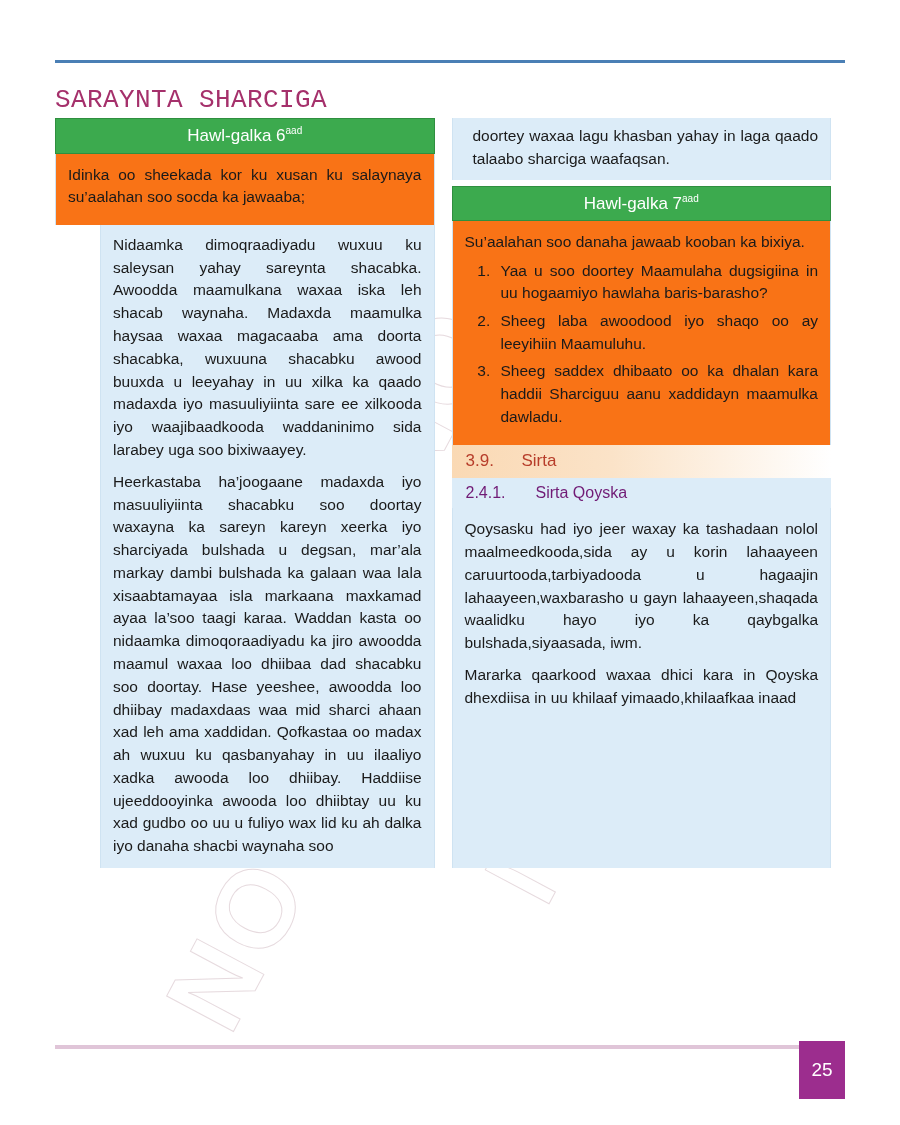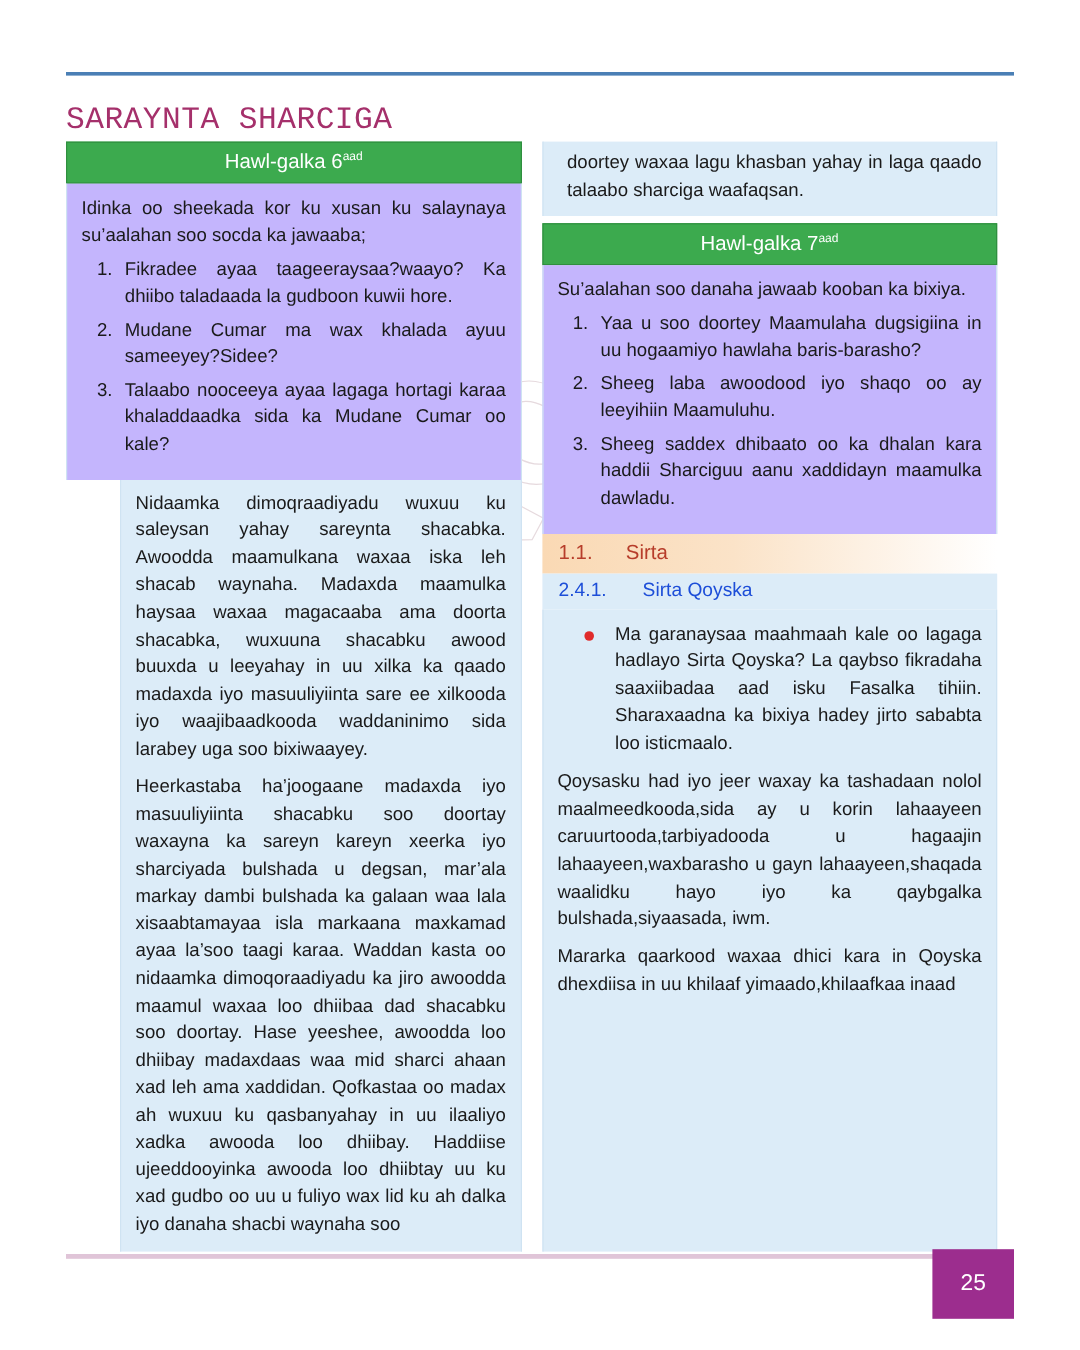--- a/index.html
+++ b/index.html
@@ -95,21 +95,21 @@
     padding: 6px 0 7px 0;
     border: 1px solid #2f8f3f;
     box-sizing: border-box;
   }
   .activity-header sup {
     font-size: 10px;
     vertical-align: super;
   }
 
   .pink-box {
-    background: #c4b5fd;
+    background: #f97316;
     padding: 10px 12px 12px 12px;
     box-sizing: border-box;
     border-left: 1px solid #cfe3f2;
     border-right: 1px solid #cfe3f2;
   }
   .pink-box p {
     margin: 0 0 4px 0;
     font-size: 15.5px;
     line-height: 1.46;
     text-align: justify;
@@ -148,21 +148,21 @@
     font-size: 17px;
     padding: 6px 0 7px 14px;
     box-sizing: border-box;
     display: flex;
     gap: 22px;
   }
   .sec-h2 .num { min-width: 34px; }
 
   .sec-h3 {
     background: #dcecf8;
-    color: #1d4ed8;
+    color: #701a75;
     font-size: 16px;
     padding: 6px 0 6px 14px;
     box-sizing: border-box;
     display: flex;
     gap: 26px;
   }
   .sec-h3 .num { min-width: 44px; }
 
   
   ul.blist {
@@ -218,21 +218,21 @@
     width: 9px;
     height: 9px;
     background: #9d2f7a;
     margin-left: 1px;
     vertical-align: 1px;
   }
   .page-badge {
     position: absolute;
     right: 0;
     top: -14px;
-    width: 68px;
+    width: 46px;
     height: 58px;
     background: #9c2d8e;
     color: #ffffff;
     font-size: 19px;
     display: flex;
     align-items: center;
     justify-content: center;
   }
 </style>
 </head>
@@ -255,25 +255,20 @@
   <div class="columns">
 
     <div class="col">
 
       <div class="activity-header">
         <span>Hawl-galka 6</span><sup>aad</sup>
       </div>
 
       <div class="pink-box">
         <p>Idinka oo sheekada kor ku xusan ku salaynaya su’aalahan soo socda ka jawaaba;</p>
-        <ol class="qlist">
-          <li>Fikradee ayaa taageeraysaa?waayo? Ka dhiibo taladaada la gudboon kuwii hore.</li>
-          <li>Mudane Cumar ma wax khalada ayuu sameeyey?Sidee?</li>
-          <li>Talaabo nooceeya ayaa lagaga hortagi karaa khaladdaadka sida ka Mudane Cumar oo kale?</li>
-        </ol>
       </div>
 
       <div class="blue-box" style="flex:1;margin-left:45px;">
         <p>Nidaamka dimoqraadiyadu wuxuu ku saleysan yahay sareynta shacabka. Awoodda maamulkana waxaa iska leh shacab waynaha. Madaxda maamulka haysaa waxaa magacaaba ama doorta shacabka, wuxuuna shacabku awood buuxda u leeyahay in uu xilka ka qaado madaxda iyo masuuliyiinta sare ee xilkooda iyo waajibaadkooda waddaninimo sida larabey uga soo bixiwaayey.</p>
         <p>Heerkastaba ha’joogaane madaxda iyo masuuliyiinta shacabku soo doortay waxayna ka sareyn kareyn xeerka iyo sharciyada bulshada u degsan, mar’ala markay dambi bulshada ka galaan waa lala xisaabtamayaa isla markaana maxkamad ayaa la’soo taagi karaa. Waddan kasta oo nidaamka dimoqoraadiyadu ka jiro awoodda maamul waxaa loo dhiibaa dad shacabku soo doortay. Hase yeeshee, awoodda loo dhiibay madaxdaas waa mid sharci ahaan xad leh ama xaddidan. Qofkastaa oo madax ah wuxuu ku qasbanyahay in uu ilaaliyo xadka awooda loo dhiibay. Haddiise ujeeddooyinka awooda loo dhiibtay uu ku xad gudbo oo uu u fuliyo wax lid ku ah dalka iyo danaha shacbi waynaha soo</p>
       </div>
 
     </div>
 
     <div class="col">
@@ -289,35 +284,31 @@
       <div class="pink-box">
         <p>Su’aalahan soo danaha  jawaab kooban ka bixiya.</p>
         <ol class="qlist">
           <li>Yaa u soo doortey Maamulaha dugsigiina in uu hogaamiyo hawlaha baris-barasho?</li>
           <li>Sheeg laba awoodood iyo shaqo oo ay leeyihiin Maamuluhu.</li>
           <li>Sheeg saddex dhibaato oo ka dhalan kara haddii Sharciguu aanu xaddidayn maamulka dawladu.</li>
         </ol>
       </div>
 
       <div class="sec-h2">
-        <span class="num">1.1.</span>
+        <span class="num">3.9.</span>
         <span>Sirta</span>
       </div>
 
       <div class="sec-h3">
         <span class="num">2.4.1.</span>
         <span>Sirta Qoyska</span>
       </div>
 
       <div class="blue-box" style="flex:1;padding-top:4px;">
         <ul class="blist">
-          <li>
-            <span class="dot"></span>
-            <span>Ma garanaysaa maahmaah kale oo lagaga hadlayo Sirta Qoyska? La qaybso fikradaha saaxiibadaa aad isku Fasalka tihiin. Sharaxaadna ka bixiya hadey jirto sababta loo isticmaalo.</span>
-          </li>
         </ul>
         <p>Qoysasku had iyo jeer waxay ka tashadaan nolol maalmeedkooda,sida ay u korin lahaayeen caruurtooda,tarbiyadooda u hagaajin lahaayeen,waxbarasho u gayn lahaayeen,shaqada waalidku hayo iyo ka qaybgalka bulshada,siyaasada, iwm.</p>
         <p>Mararka qaarkood waxaa dhici kara in Qoyska dhexdiisa in uu khilaaf yimaado,khilaafkaa inaad</p>
       </div>
 
     </div>
 
   </div>
 
   <div class="footer-rule"></div>

